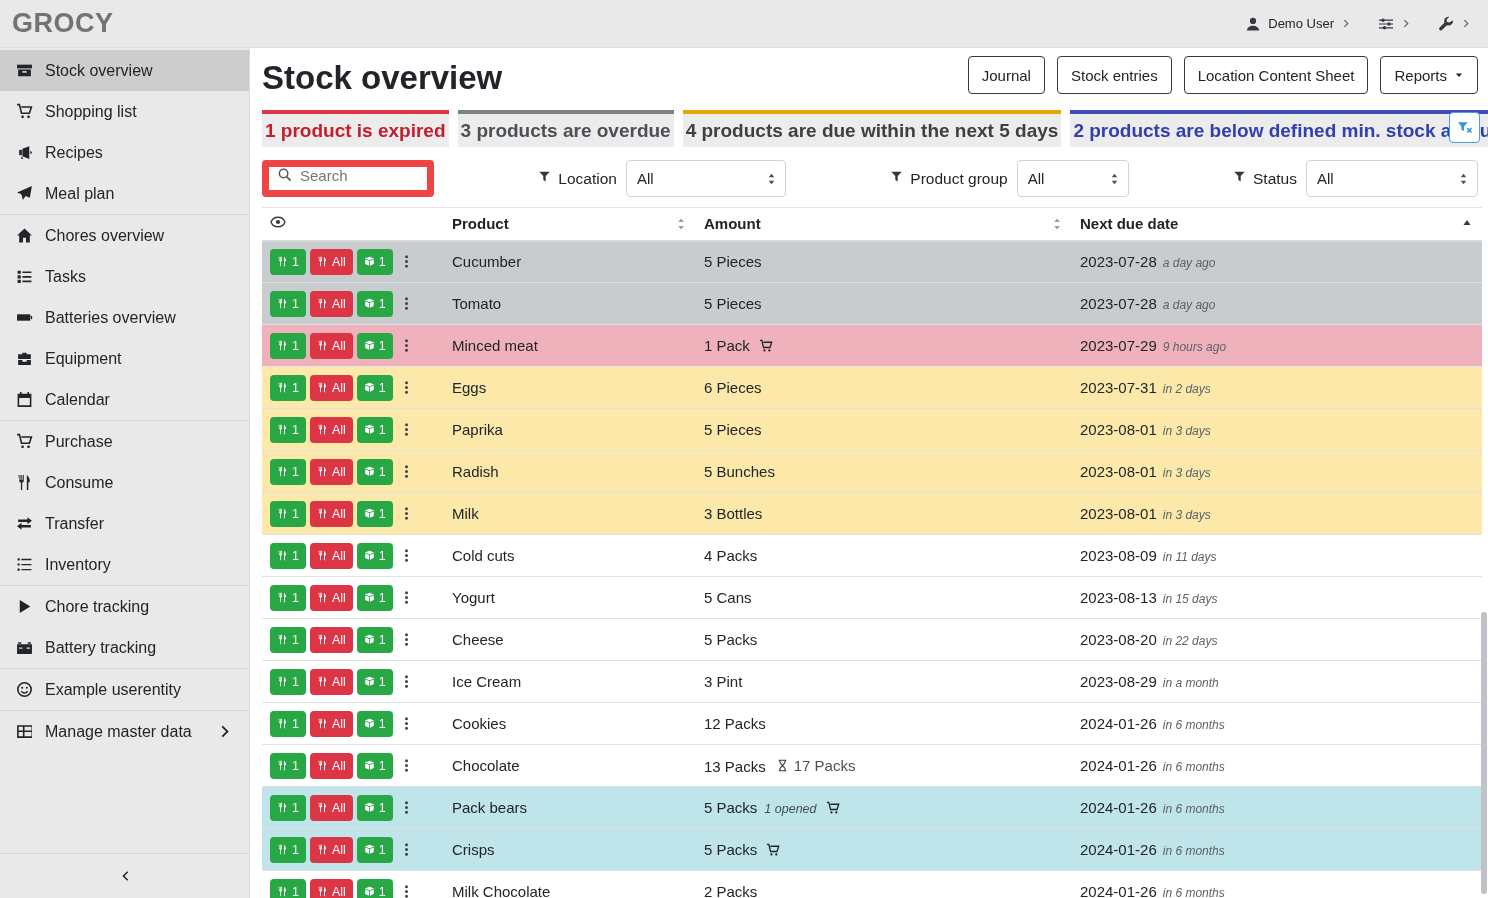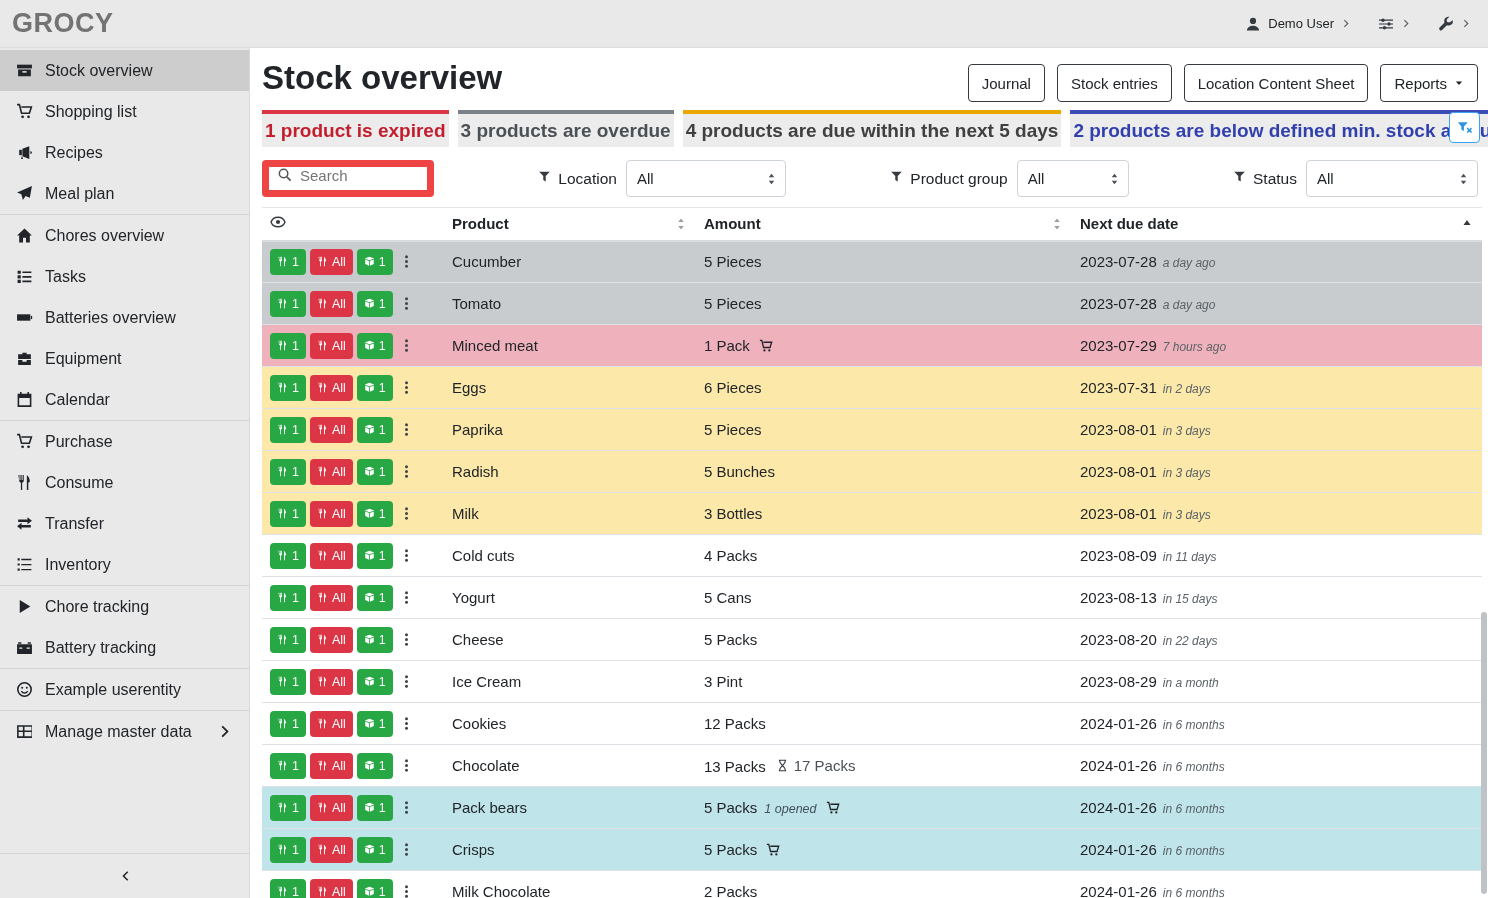--- a/index.html
+++ b/index.html
@@ -29,21 +29,21 @@
   .side-divider { height:1px; background:#d3d3d3; }
   .collapse-btn { position:absolute; bottom:0; left:0; right:0; height:45px; border-top:1px solid #d3d3d3;
     display:flex; align-items:center; justify-content:center; font-size:14px; color:#212529; cursor:pointer; }
 
   
   main { background:#fff; padding:8px 6px 0 12px; position:relative; overflow:hidden; }
   .page-head { display:flex; align-items:flex-start; justify-content:space-between; min-height:48px; }
   .titles { display:flex; align-items:baseline; gap:12px; }
   .page-title { font-size:33px; font-weight:600; line-height:44px; }
   .page-subtitle { font-size:27px; color:#6c757d; font-weight:400; }
-  .toolbar { display:flex; gap:12px; margin-top:8px; margin-right:4px; }
+  .toolbar { display:flex; gap:12px; margin-right:4px; }
   .toolbar button { background:#fff; border:1px solid #343a40; color:#212529; font-size:15px;
     padding:0 13px; height:38px; border-radius:4px; font-family:inherit; cursor:pointer;
     display:flex; align-items:center; gap:7px; white-space:nowrap; }
   .toolbar .caret { font-size:10px; }
 
   
   .status-row { display:flex; gap:9px; margin-top:6px; position:relative; padding-right:44px; height:37px; }
   .status-bar { background:#ececec; border-top:4px solid #999; display:flex; align-items:center;
     padding:0 3px; font-size:19px; font-weight:700; white-space:nowrap; cursor:pointer; }
   .clear-filter { position:absolute; right:2px; top:2px; width:31px; height:31px; background:#fff;
@@ -619,21 +619,21 @@
               </div>
             </td>
             <td class="cell-product"><span>Minced meat</span></td>
             <td class="cell-amount"><span>1 Pack</span><span class="icon cart-inline">
                 <svg viewBox="0 0 16 16" fill="currentColor">
                   <path d="M1 1.5h2.2l2 8.2h7.4l1.9-6H5" fill="none" stroke="currentColor" stroke-width="1.5"></path>
                   <circle cx="6.2" cy="13" r="1.3"></circle>
                   <circle cx="11.8" cy="13" r="1.3"></circle>
                 </svg>
               </span></td>
-            <td class="cell-date"><span>2023-07-29</span><span class="relative">7 hours ago</span></td>
+            <td class="cell-date"><span>2023-07-29</span><span class="relative">9 hours ago</span></td>
           </tr>
           <tr class="row-due">
             <td>
               <div class="actions-wrap">
                 <button class="btn-xs btn-green">
                   <span class="icon">
                     <svg viewBox="0 0 16 16" fill="currentColor">
                       <path d="M2.2 1h1.1v4.6h.9V1h1.1v4.6h.9V1h1.1v5.3c0 .9-.6 1.6-1.5 1.8V15H4.6V8.1c-.9-.2-1.5-.9-1.5-1.8z"></path>
                       <path d="M10.2 1c2 1.6 2.8 4 2.8 6.2l-1.4 1V15h-1.4z"></path>
                     </svg>

